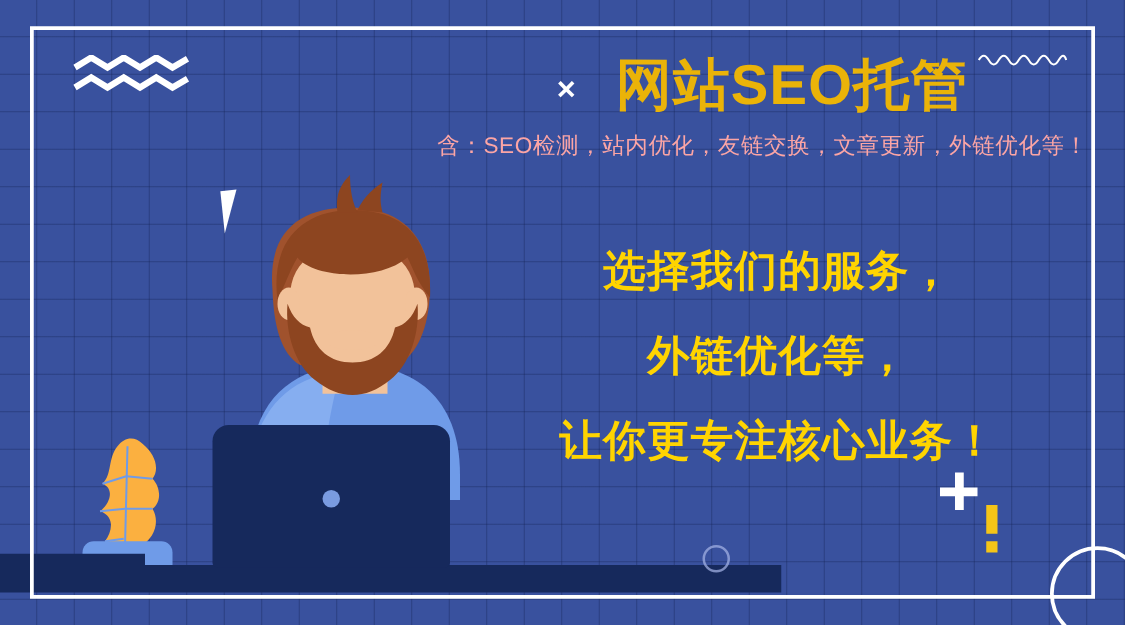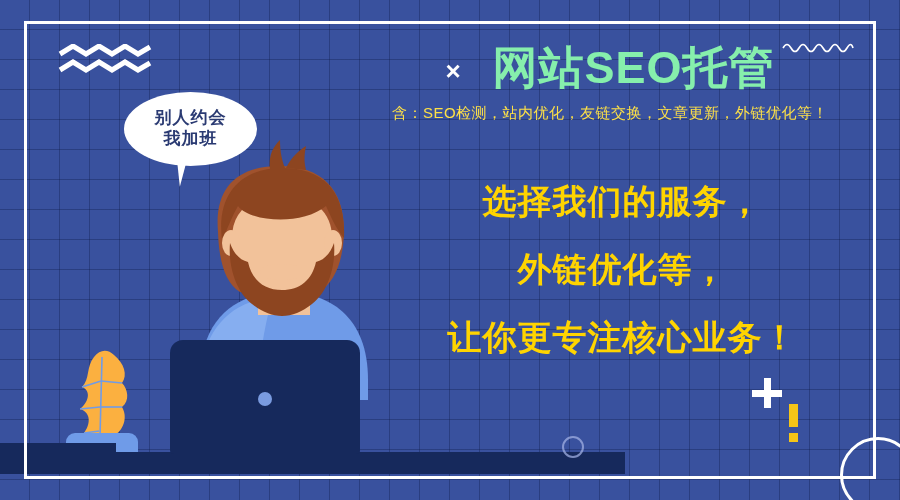--- a/index.html
+++ b/index.html
@@ -88,41 +88,41 @@
     gap: 12px;
   }
   #title-x {
     color: #ffffff;
     font-size: 26px;
     font-weight: bold;
     line-height: 1;
     margin-top: 6px;
   }
   #main-title {
-    color: #86efac;
+    color: #eab308;
     font-size: 45px;
     font-weight: bold;
     letter-spacing: 1px;
     line-height: 1.05;
     white-space: nowrap;
     margin-left: 20px;
   }
   #subtitle {
     margin-top: 13px;
-    color: #fde047;
-    font-size: 15px;
+    color: #fca5a5;
+    font-size: 18px;
     letter-spacing: 0.5px;
     white-space: nowrap;
   }
 
   
   #copy-block {
     position: absolute;
     left: 410px;
-    top: 184px;
+    top: 200px;
     width: 425px;
     text-align: center;
   }
   .copy-line {
     color: #ffd400;
     font-size: 34px;
     font-weight: bold;
     letter-spacing: 1px;
     line-height: 1;
     margin-bottom: 34px;
@@ -243,24 +243,20 @@
   </svg>
 
   <div id="desk-shadow"></div>
   <div id="desk"></div>
 
   <div id="laptop">
     <div id="laptop-logo"></div>
   </div>
 
   <div id="bubble-tail"></div>
-  <div id="speech-bubble">
-    <div class="bl">别人约会</div>
-    <div class="bl">我加班</div>
-  </div>
 
   <div id="frame"></div>
 
   <svg class="deco" id="wave-left" width="94" height="30" viewBox="0 0 94 30" xmlns="http://www.w3.org/2000/svg">
     <polyline points="2,10 15,2 28,10 41,2 54,10 67,2 80,10 92,3" fill="none" stroke="#ffffff" stroke-width="5" stroke-linejoin="miter"></polyline>
     <polyline points="2,26 15,18 28,26 41,18 54,26 67,18 80,26 92,19" fill="none" stroke="#ffffff" stroke-width="5" stroke-linejoin="miter"></polyline>
   </svg>
 
   <svg class="deco" id="wave-right" width="72" height="14" viewBox="0 0 72 14" xmlns="http://www.w3.org/2000/svg">
     <path d="M1 8 Q5 1 9 8 T17 8 T25 8 T33 8 T41 8 T49 8 T57 8 T65 8 T71 8" fill="none" stroke="#ffffff" stroke-width="1.6"></path>

